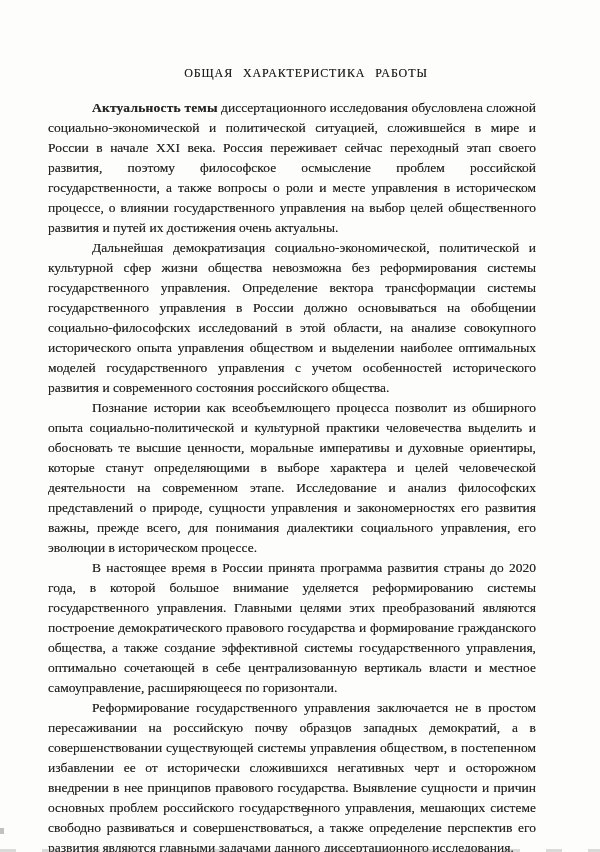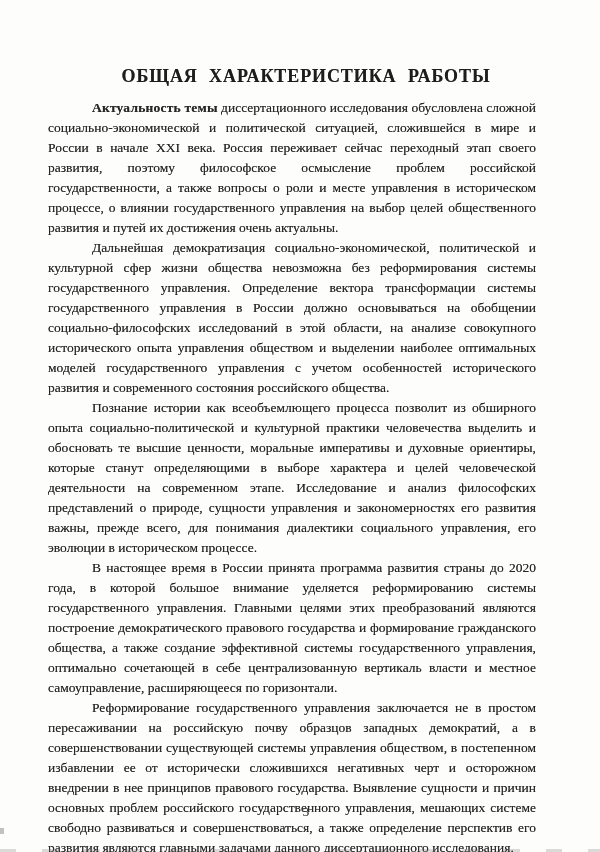--- a/index.html
+++ b/index.html
@@ -16,22 +16,22 @@
     font-family: "Liberation Serif", "DejaVu Serif", serif;
     color: #262626;
   }
   .doc-title {
     position: absolute;
     top: 66px;
     left: 62px;
     width: 488px;
     margin: 0;
     text-align: center;
-    font-size: 18px;
-    font-weight: bold;
+    font-size: 12px;
+    font-weight: normal;
     letter-spacing: 0.9px;
     word-spacing: 6px;
     color: #1d1d1d;
     text-shadow: 0 0 0.4px rgba(25,25,25,0.55);
   }
   .doc-body {
     position: absolute;
     top: 98px;
     left: 48px;
     width: 488px;

